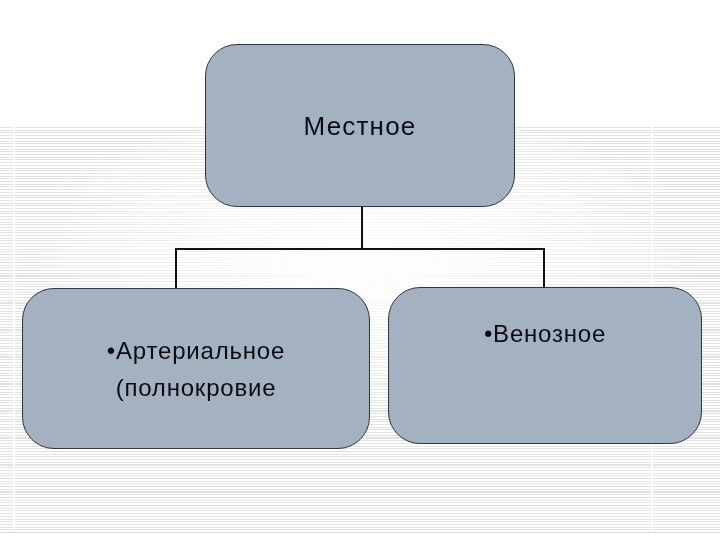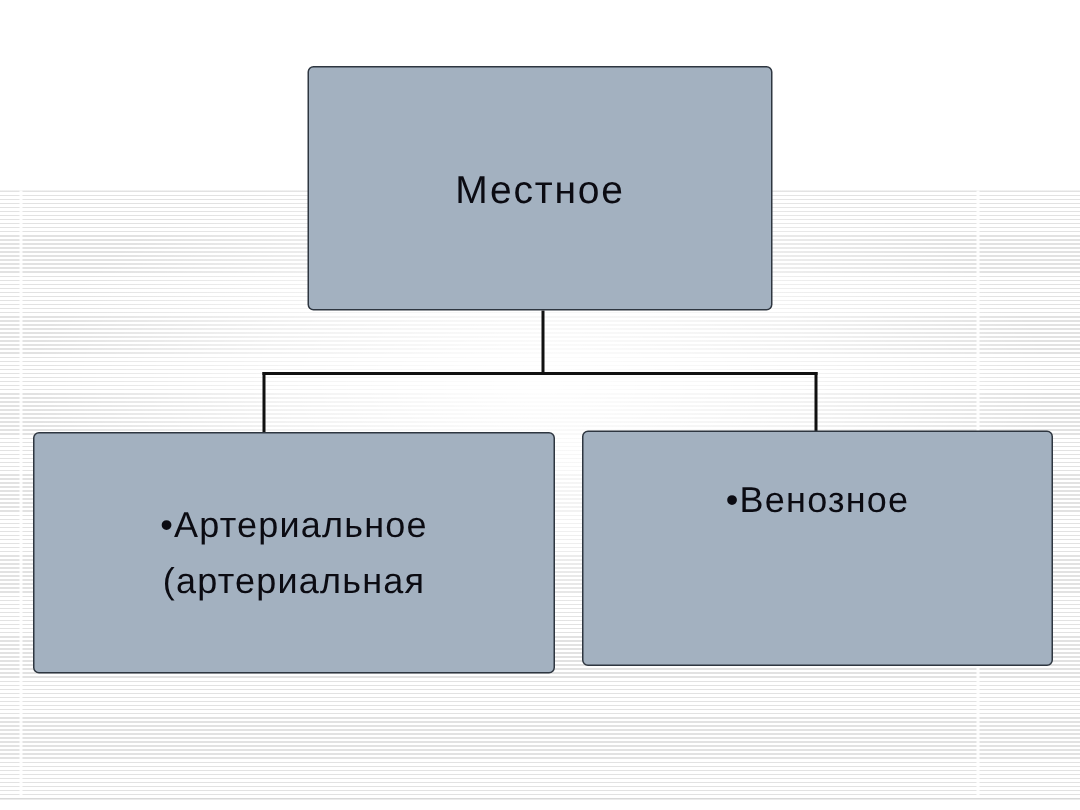--- a/index.html
+++ b/index.html
@@ -32,21 +32,21 @@
     position:absolute;top:0;width:2px;height:100%;background:#ffffff;opacity:.9;
   }
   .guide-line.left{left:13px;}
   .guide-line.right{left:651px;}
 
   
   .node{
     position:absolute;
     background:var(--node-fill);
     border:1.5px solid var(--node-border);
-    border-radius:4px;
+    border-radius:32px;
     color:var(--text-color);
     display:flex;flex-direction:column;align-items:center;justify-content:center;
     text-align:center;
   }
   .node--root{left:205px;top:44px;width:310px;height:163px;
     font-size:26px;line-height:38px;letter-spacing:1.2px;}
   .node--left{left:22px;top:288px;width:348px;height:161px;
     font-size:24px;line-height:37px;letter-spacing:0.8px;}
   .node--right{left:388px;top:287px;width:314px;height:157px;
     font-size:24px;line-height:37px;letter-spacing:0.8px;
@@ -75,20 +75,20 @@
   <div class="connector h-bar"></div>
   <div class="connector v-left"></div>
   <div class="connector v-right"></div>
 
   <div class="node node--root">
     <span class="line">Местное</span>
   </div>
 
   <div class="node node--left">
     <span class="line">•Артериальное</span>
-    <span class="line">(артериальная</span>
+    <span class="line">(полнокровие</span>
   </div>
 
   <div class="node node--right">
     <span class="line">•Венозное</span>
   </div>
 
 </div>
 
 </body></html>

